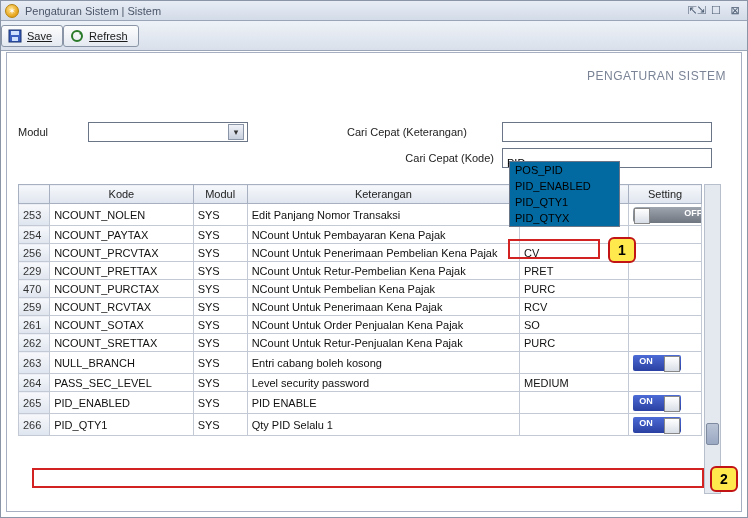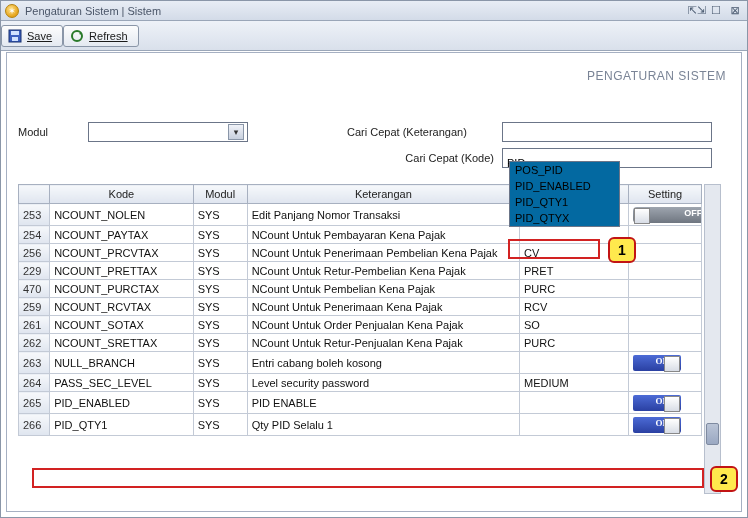--- a/index.html
+++ b/index.html
@@ -104,23 +104,22 @@
     height:18px;
     overflow:hidden; white-space:nowrap; text-overflow:ellipsis;
   }
   table.grid td.rownum {
     background: linear-gradient(#f6f8fb,#dfe5ef);
     color:#333;
   }
   .switch-on {
     display:inline-block; width:48px;height:16px; border-radius:2px;
     background: linear-gradient(#4c6bd6,#2a40a2);
-    color:#fff; font-size:9px; font-weight:bold; text-align:center; padding:1px 4px 0 14px;
+    color:#fff; font-size:9px; font-weight:bold; text-align:left; padding:1px 4px 0 6px;
     position:relative;
-    font-family:Liberation Serif, serif;
   }
   .switch-on::after { content:""; position:absolute; right:1px; top:1px; width:14px;height:14px; background:linear-gradient(#fff,#d8dde6); border:1px solid #888;}
   .switch-off {
     display:inline-block; width:72px;height:16px; border-radius:4px;
     background: linear-gradient(#9ea5af,#6f7680);
     color:#fff; font-size:9px; font-weight:bold; text-align:right; padding:1px 3px 0 4px;
     position:relative;
   }
   .switch-off::before { content:""; position:absolute; left:1px; top:1px; width:14px;height:14px; background:linear-gradient(#fff,#d8dde6); border:1px solid #888;}
   .vscroll {

